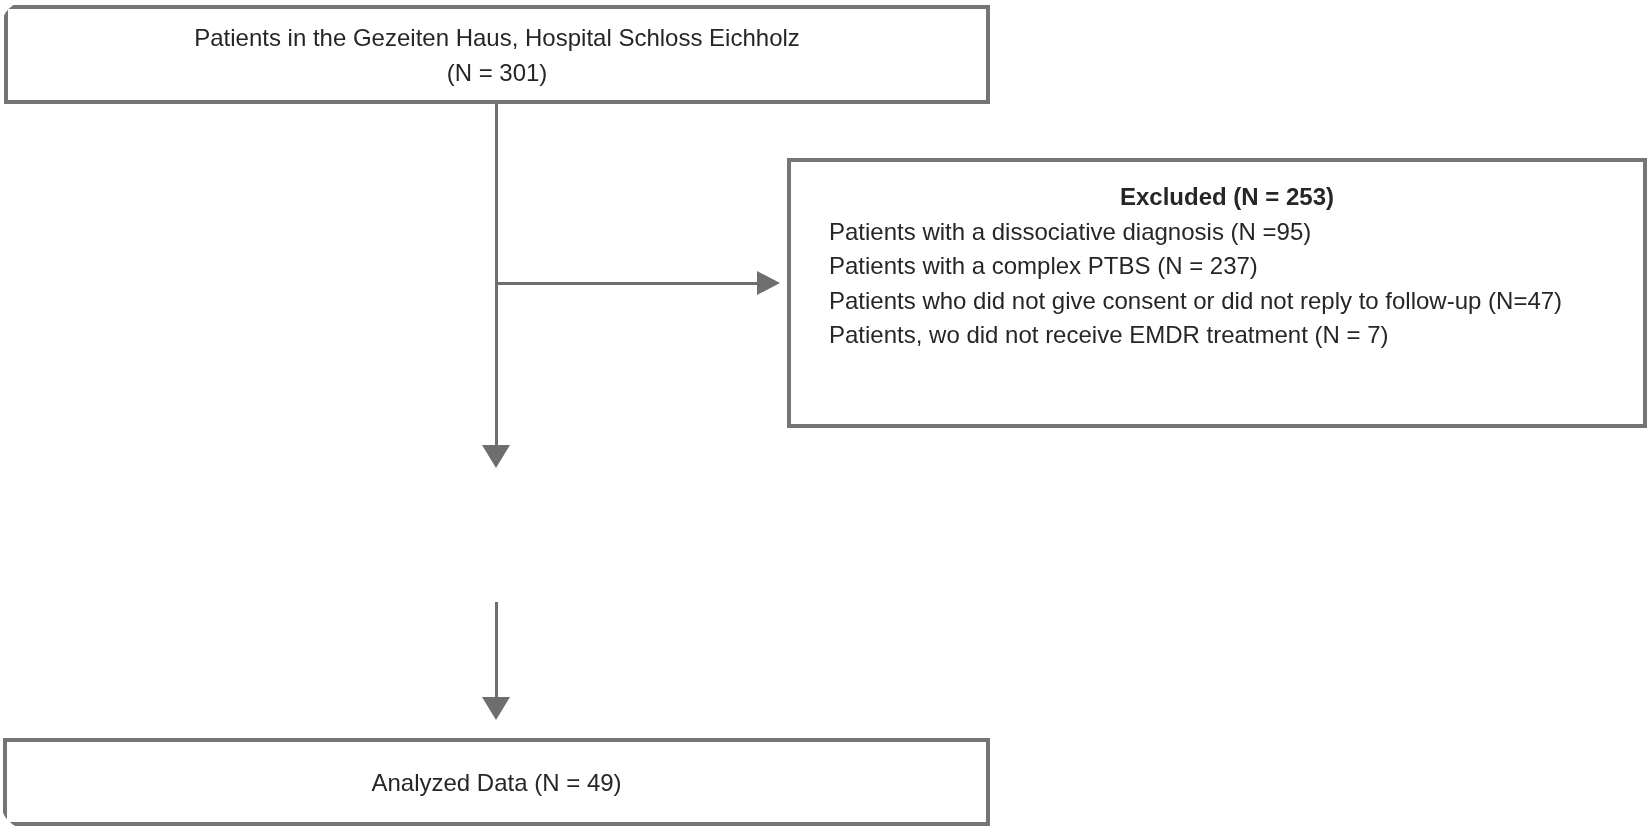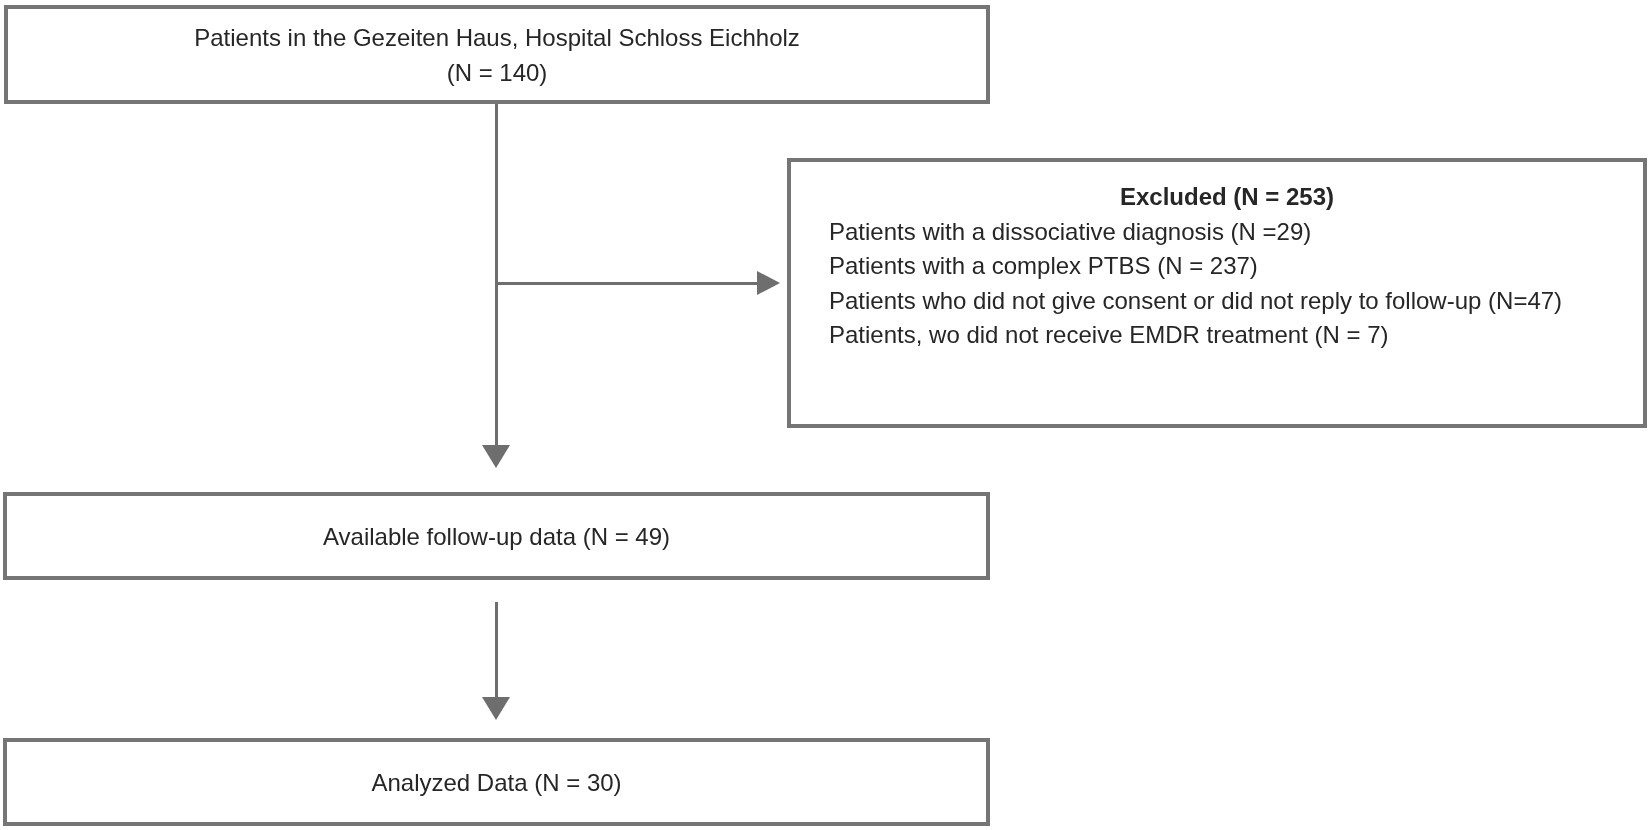--- a/index.html
+++ b/index.html
@@ -8,20 +8,21 @@
     background: #ffffff;
   }
   .canvas {
     position: relative;
     width: 1650px;
     height: 830px;
     background: #ffffff;
     font-family: "Liberation Sans", sans-serif;
     color: #262626;
     overflow: hidden;
+    border-radius: 30px;
   }
   .box {
     position: absolute;
     box-sizing: border-box;
     border: 4px solid #757575;
     background: #ffffff;
   }
   .center-box {
     display: flex;
     flex-direction: column;
@@ -78,41 +79,38 @@
   }
   #branch-head { left: 757px; top: 271px; }
 </style>
 </head>
 <body>
 
 <div class="canvas">
 
   <div class="box center-box" id="top-box">
     <div>Patients in the Gezeiten Haus, Hospital Schloss Eichholz</div>
-    <div>(N = 140)</div>
+    <div>(N = 301)</div>
   </div>
 
   <div class="vline" id="arrow1-line"></div>
   <div class="head-down" id="arrow1-head"></div>
 
   <div class="hline" id="branch-line"></div>
   <div class="head-right" id="branch-head"></div>
 
   <div class="box" id="excluded-box">
     <div class="excl-title">Excluded (N = 253)</div>
-    <div class="excl-item">Patients with a dissociative diagnosis (N =29)</div>
+    <div class="excl-item">Patients with a dissociative diagnosis (N =95)</div>
     <div class="excl-item">Patients with a complex PTBS (N = 237)</div>
     <div class="excl-item">Patients who did not give consent or did not reply to follow-up (N=47)</div>
     <div class="excl-item">Patients, wo did not receive EMDR treatment (N = 7)</div>
   </div>
 
-  <div class="box center-box" id="followup-box">
-    <div>Available follow-up data (N = 49)</div>
-  </div>
 
   <div class="vline" id="arrow2-line"></div>
   <div class="head-down" id="arrow2-head"></div>
 
   <div class="box center-box" id="analyzed-box">
-    <div>Analyzed Data (N = 30)</div>
+    <div>Analyzed Data (N = 49)</div>
   </div>
 
 </div>
 
 </body></html>

